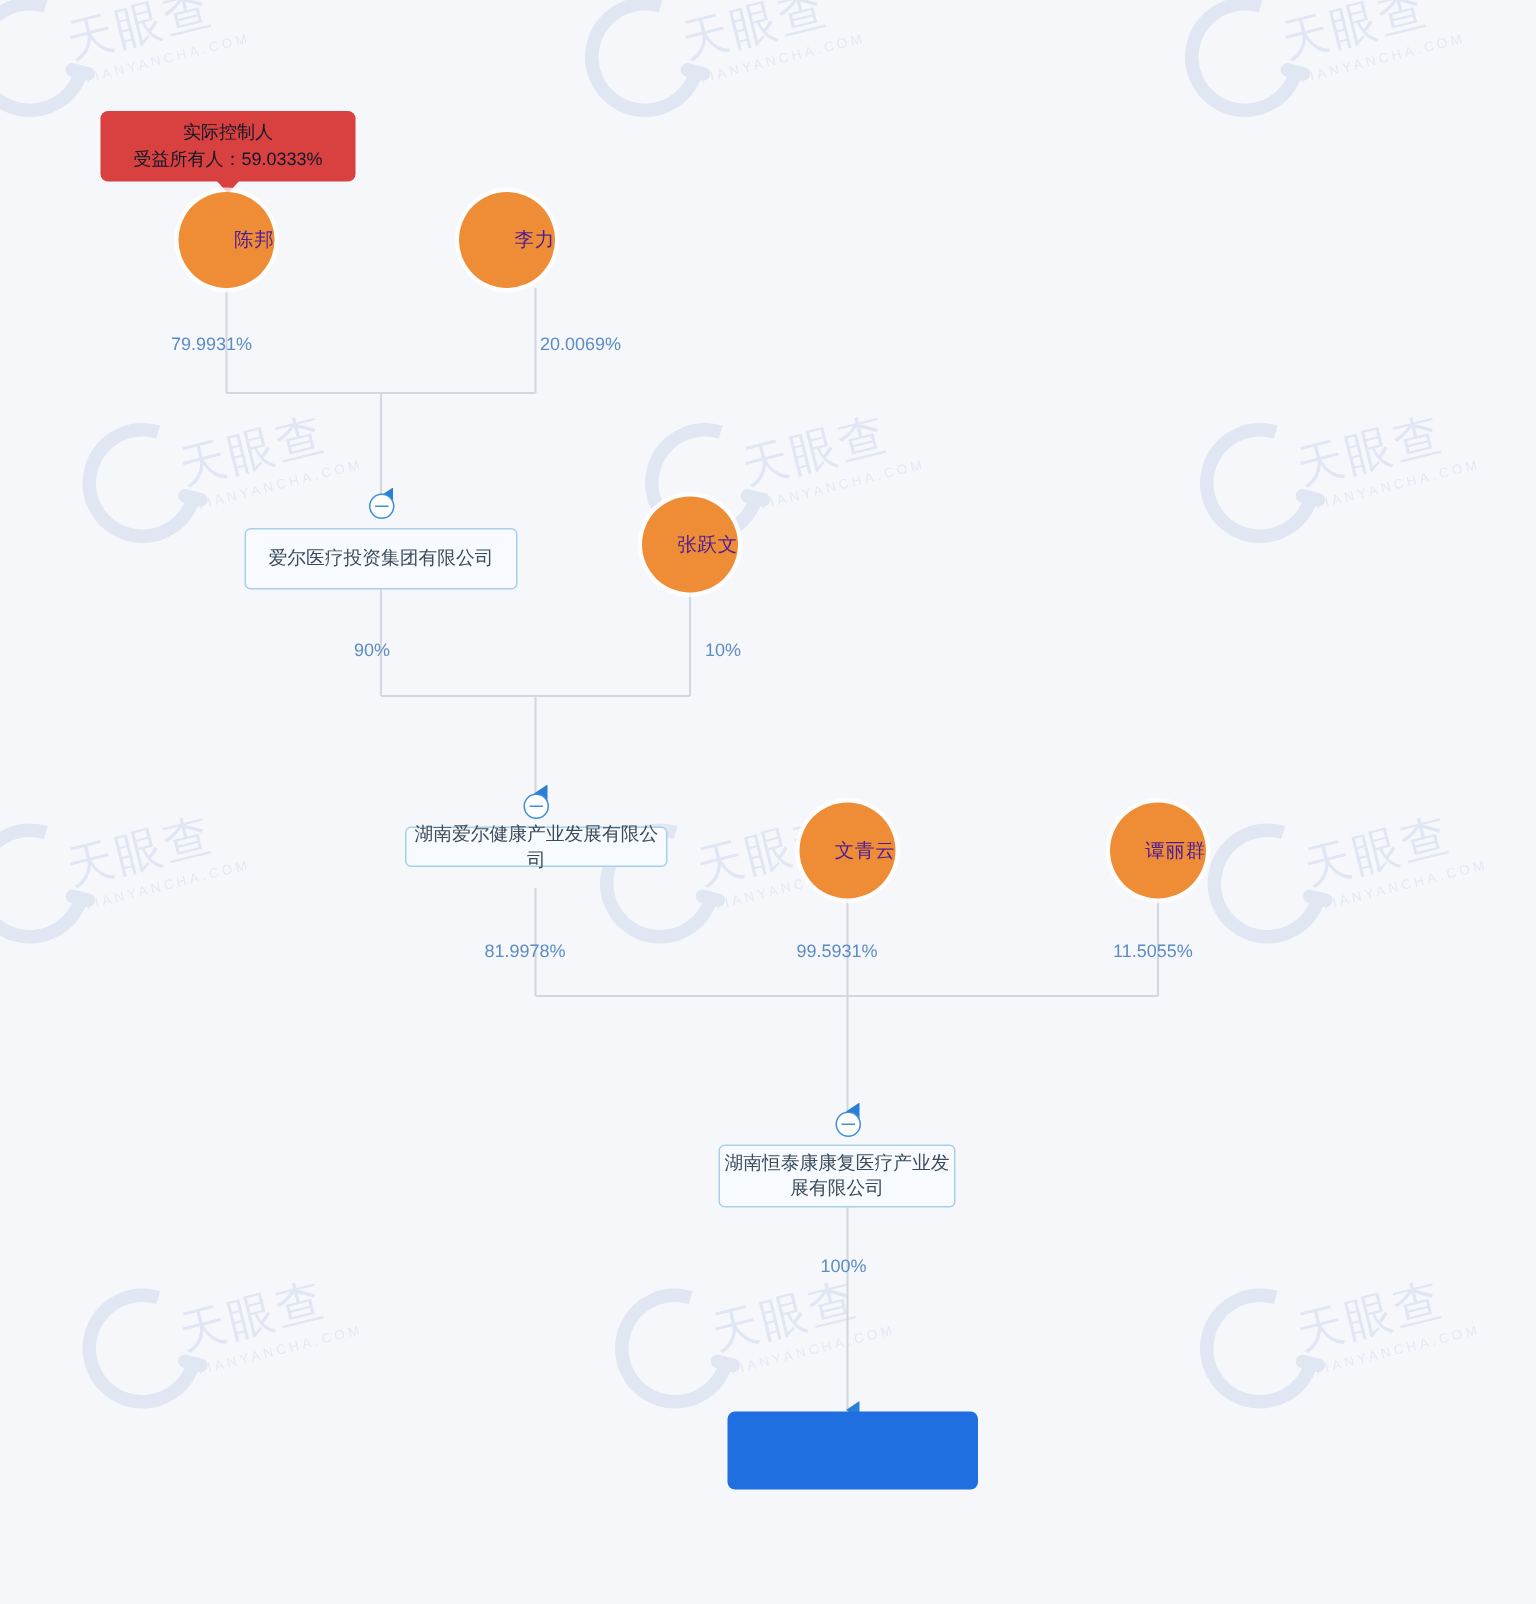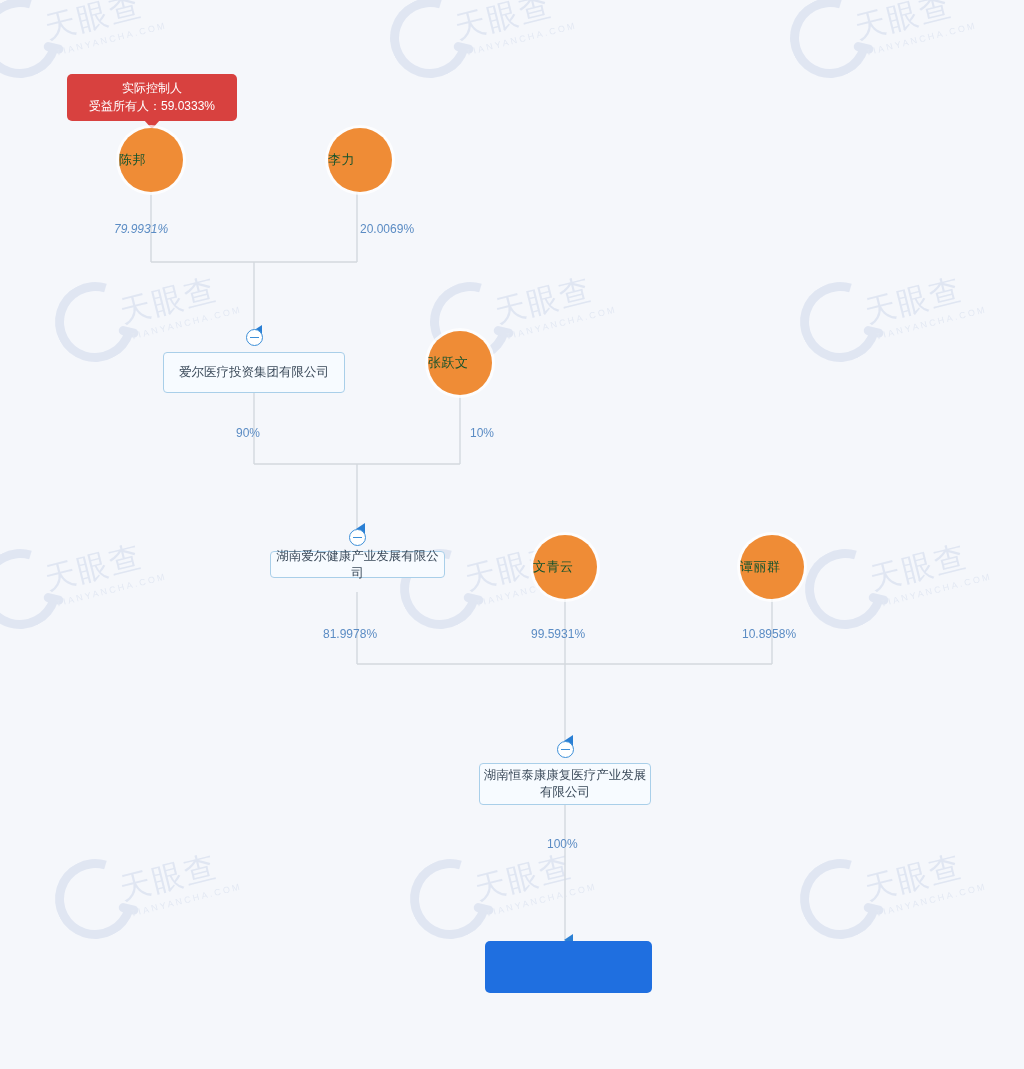--- a/index.html
+++ b/index.html
@@ -91,24 +91,24 @@
     inset: 0;
     z-index: 2;
   }
 
   .person-node {
     position: absolute;
     width: 64px;
     height: 64px;
     border-radius: 50%;
     background: #ef8c36;
-    color: #14532d;
+    color: #4c1d95;
     display: flex;
     align-items: center;
-    justify-content: flex-start;
+    justify-content: flex-end;
     font-size: 13px;
     letter-spacing: 0.5px;
     box-shadow: 0 0 0 3px rgba(255,255,255,0.75);
     cursor: pointer;
   }
 
   .company-node {
     position: absolute;
     background: #f7fbff;
     border: 1px solid #a9cfe9;
@@ -138,21 +138,21 @@
     box-sizing: border-box;
     cursor: pointer;
     overflow: hidden;
   }
 
   
   .control-badge {
     position: absolute;
     background: #d8413f;
     border-radius: 5px;
-    color: #ffffff;
+    color: #0f172a;
     font-size: 12px;
     line-height: 18px;
     text-align: center;
     padding: 5px 14px 6px;
     box-sizing: border-box;
     white-space: nowrap;
     cursor: default;
   }
   .control-badge::after {
     content: "";
@@ -303,21 +303,21 @@
   <div id="node-layer">
 
     <div class="control-badge" style="left:67px; top:74px; width:170px;">
       <div>实际控制人</div>
       <div>受益所有人：59.0333%</div>
     </div>
 
     <div class="person-node" style="left:119px; top:128px;">
       <span>陈邦</span>
     </div>
-    <div class="person-node" style="left:328px; top:128px;">
+    <div class="person-node" style="left:306px; top:128px;">
       <span>李力</span>
     </div>
     <div class="person-node" style="left:428px; top:331px;">
       <span>张跃文</span>
     </div>
     <div class="person-node" style="left:533px; top:535px;">
       <span>文青云</span>
     </div>
     <div class="person-node" style="left:740px; top:535px;">
       <span>谭丽群</span>
@@ -326,32 +326,32 @@
     <div class="company-node" style="left:163px; top:352px; width:182px; height:41px;">
       <span>爱尔医疗投资集团有限公司</span>
     </div>
     <div class="collapse-toggle" style="left:246px; top:329px;"></div>
 
     <div class="company-node" style="left:270px; top:551px; width:175px; height:27px;">
       <span>湖南爱尔健康产业发展有限公司</span>
     </div>
     <div class="collapse-toggle" style="left:349px; top:529px;"></div>
 
-    <div class="company-node" style="left:479px; top:763px; width:172px; height:42px;">
+    <div class="company-node" style="left:479px; top:763px; width:158px; height:42px;">
       <span>湖南恒泰康康复医疗产业发展有限公司</span>
     </div>
     <div class="collapse-toggle" style="left:557px; top:741px;"></div>
 
     <div class="target-node" style="left:485px; top:941px; width:167px; height:52px;">
       <span></span>
     </div>
 
-    <div class="edge-label" style="left:114px; top:222px;font-style:italic;">79.9931%</div>
+    <div class="edge-label" style="left:114px; top:222px;">79.9931%</div>
     <div class="edge-label" style="left:322px; top:222px;margin-left:38px;">20.0069%</div>
     <div class="edge-label" style="left:236px; top:426px;">90%</div>
     <div class="edge-label" style="left:446px; top:426px;margin-left:24px;">10%</div>
     <div class="edge-label" style="left:323px; top:627px;text-align:center;">81.9978%</div>
     <div class="edge-label" style="left:531px; top:627px;">99.5931%</div>
-    <div class="edge-label" style="left:742px; top:627px;">10.8958%</div>
+    <div class="edge-label" style="left:742px; top:627px;">11.5055%</div>
     <div class="edge-label" style="left:547px; top:837px;text-align:center;">100%</div>
 
   </div>
 </div>
 
 </body></html>

